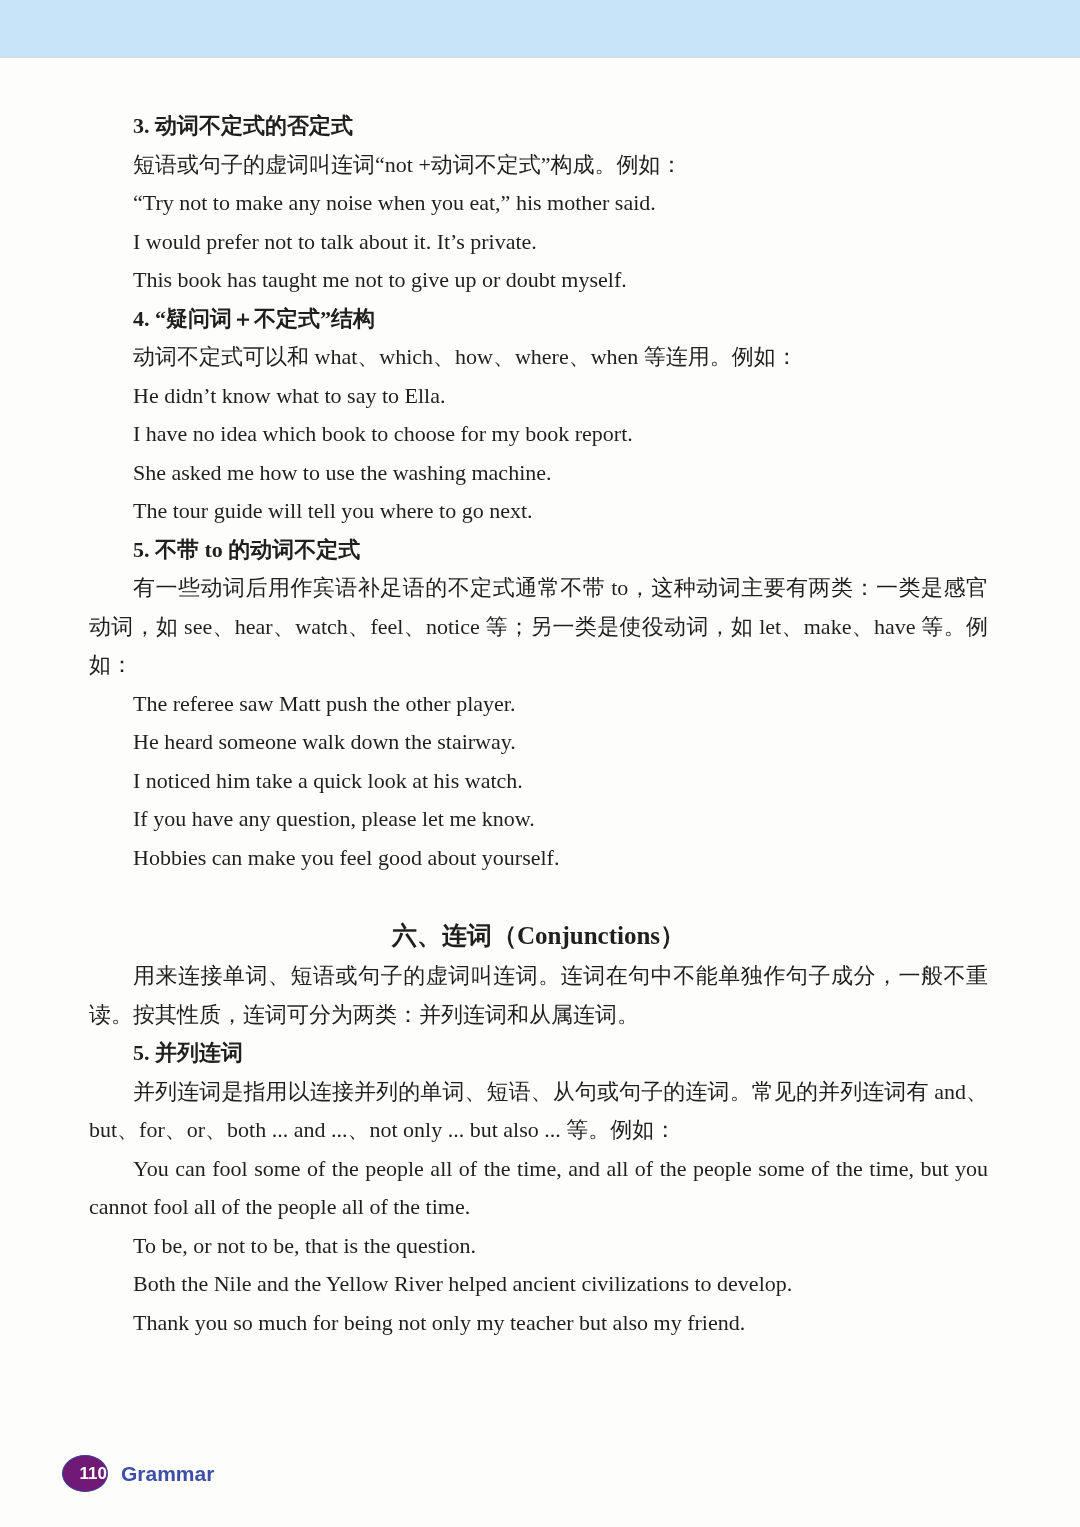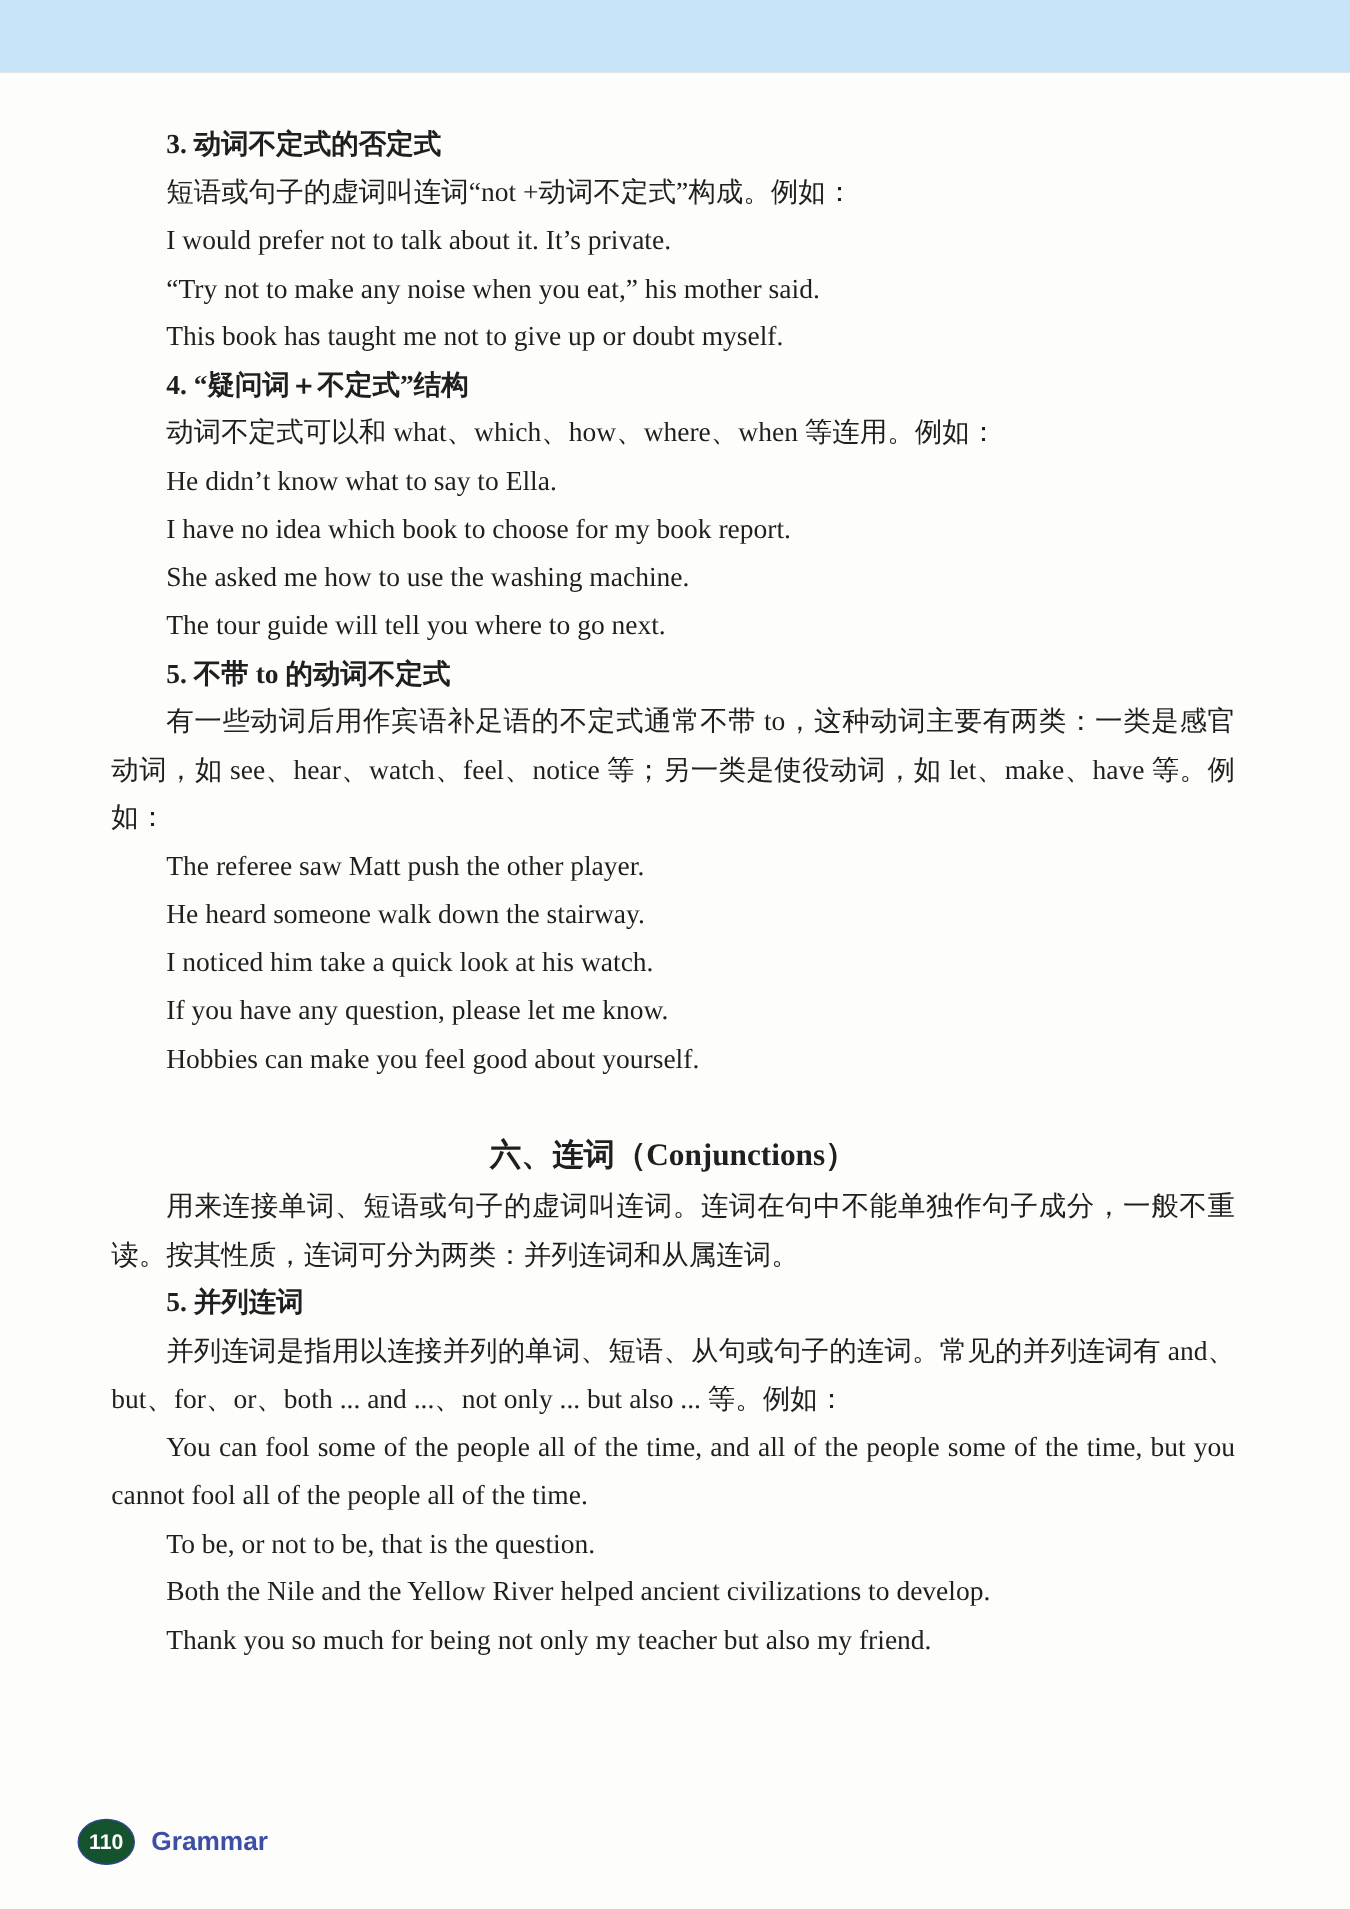--- a/index.html
+++ b/index.html
@@ -12,21 +12,21 @@
     color: #1f1f1f;
     overflow: hidden;
   }
   .top-band {
     width: 100%;
     height: 57px;
     background: #c7e4f8;
     border-bottom: 1px solid #dadcda;
   }
   .content {
-    padding: 38px 92px 0 89px;
+    padding: 49px 92px 0 89px;
     font-size: 22px;
     line-height: 38.5px;
   }
   .heading-sub {
     font-size: 22px;
     font-weight: bold;
     margin: 0 0 0 44px;
     line-height: 38.5px;
   }
   .heading-chapter {
@@ -55,26 +55,26 @@
     top: 1455px;
     display: flex;
     align-items: center;
     gap: 13px;
     font-family: "Liberation Sans", "DejaVu Sans", sans-serif;
   }
   .page-badge {
     width: 46px;
     height: 37px;
     border-radius: 50%;
-    background: #14532d;
+    background: #701a75;
     border: 1px solid #36439a;
     color: #ffffff;
     display: flex;
     align-items: center;
-    justify-content: center;
+    justify-content: flex-end;
     font-size: 17px;
     font-weight: bold;
     box-sizing: border-box;
   }
   .footer-label {
     color: #3c4ea6;
     font-size: 21px;
     font-weight: bold;
   }
 </style>
@@ -82,22 +82,22 @@
 <body>
 
 <div class="page">
 
   <div class="top-band"></div>
 
   <main class="content">
 
     <h3 class="heading-sub">3.  动词不定式的否定式</h3>
     <p class="para">短语或句子的虚词叫连词“not +动词不定式”构成。例如：</p>
+    <p class="example">“Try not to make any noise when you eat,” his mother said.</p>
     <p class="example">I would prefer not to talk about it. It’s private.</p>
-    <p class="example">“Try not to make any noise when you eat,” his mother said.</p>
     <p class="example">This book has taught me not to give up or doubt myself.</p>
 
     <h3 class="heading-sub">4.  “疑问词＋不定式”结构</h3>
     <p class="para">动词不定式可以和 what、which、how、where、when 等连用。例如：</p>
     <p class="example">He didn’t know what to say to Ella.</p>
     <p class="example">I have no idea which book to choose for my book report.</p>
     <p class="example">She asked me how to use the washing machine.</p>
     <p class="example">The tour guide will tell you where to go next.</p>
 
     <h3 class="heading-sub">5. 不带 to 的动词不定式</h3>

